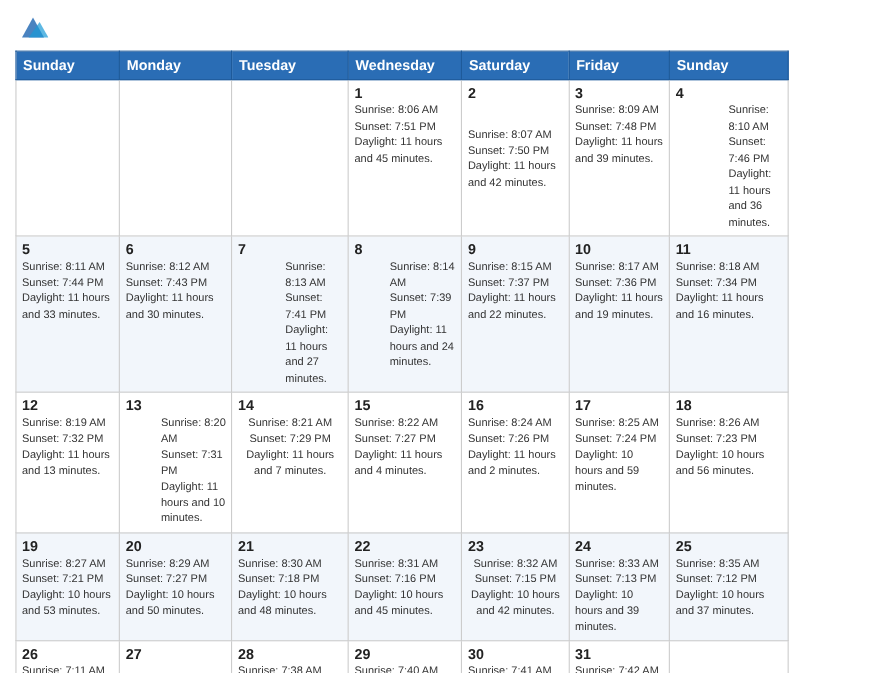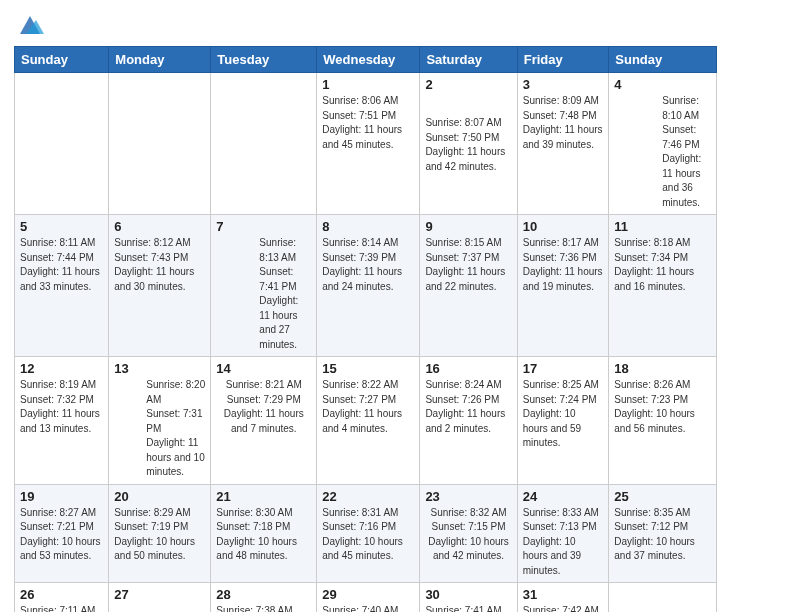--- a/index.html
+++ b/index.html
@@ -180,21 +180,21 @@
 Daylight: 11 hours and 30 minutes.</div>
           </td>
           <td>
             <span class="day-number">7</span>
             <div class="day-info" style="white-space: pre-line; margin-left: 43px;">Sunrise: 8:13 AM
 Sunset: 7:41 PM
 Daylight: 11 hours and 27 minutes.</div>
           </td>
           <td>
             <span class="day-number">8</span>
-            <div class="day-info" style="white-space: pre-line;">Sunrise: 8:14 AM
+            <div class="day-info" style="white-space: pre-line; margin-left: 32px;">Sunrise: 8:14 AM
 Sunset: 7:39 PM
 Daylight: 11 hours and 24 minutes.</div>
           </td>
           <td>
             <span class="day-number">9</span>
             <div class="day-info" style="white-space: pre-line;">Sunrise: 8:15 AM
 Sunset: 7:37 PM
 Daylight: 11 hours and 22 minutes.</div>
           </td>
           <td>
@@ -257,21 +257,21 @@
         <tr>
           <td>
             <span class="day-number">19</span>
             <div class="day-info" style="white-space: pre-line;">Sunrise: 8:27 AM
 Sunset: 7:21 PM
 Daylight: 10 hours and 53 minutes.</div>
           </td>
           <td>
             <span class="day-number">20</span>
             <div class="day-info" style="white-space: pre-line;">Sunrise: 8:29 AM
-Sunset: 7:19 PM
+Sunset: 7:27 PM
 Daylight: 10 hours and 50 minutes.</div>
           </td>
           <td>
             <span class="day-number">21</span>
             <div class="day-info" style="white-space: pre-line;">Sunrise: 8:30 AM
 Sunset: 7:18 PM
 Daylight: 10 hours and 48 minutes.</div>
           </td>
           <td>
             <span class="day-number">22</span>

